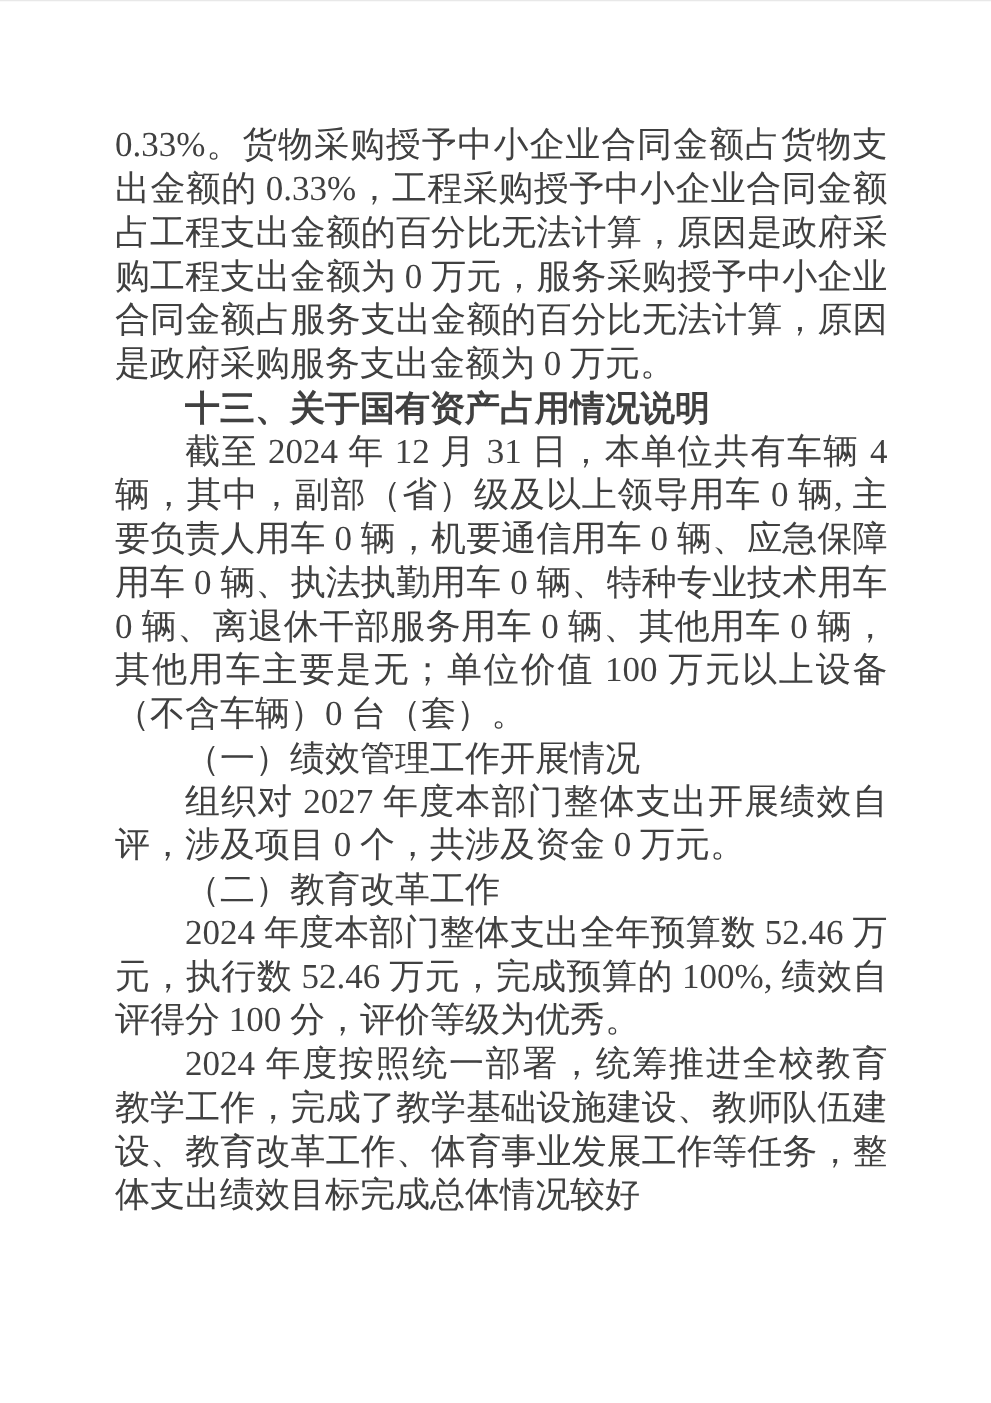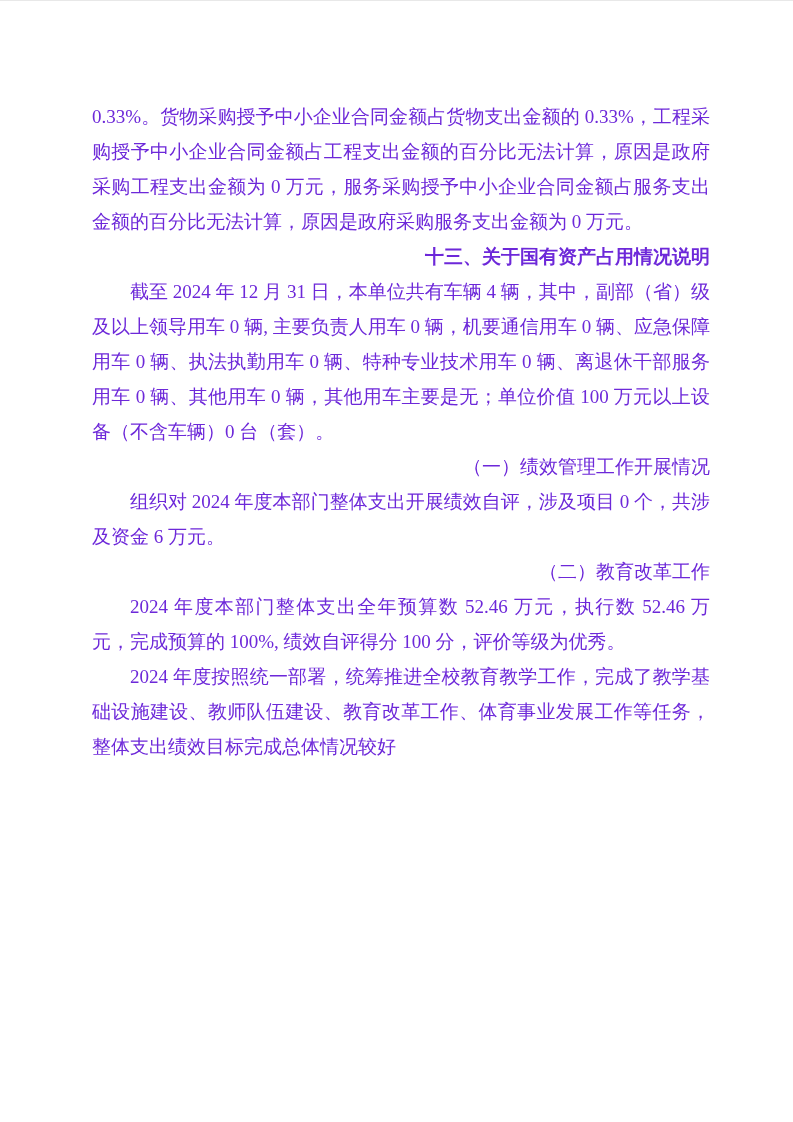--- a/index.html
+++ b/index.html
@@ -14,62 +14,62 @@
     background: #ffffff;
     box-sizing: border-box;
     padding: 98px 83px 0 92px;
     overflow: hidden;
     border-top: 1px solid #e8e8e8;
     color: #000000;
   }
   .doc p {
     margin: 0;
     padding: 0;
-    font-size: 19px;
+    font-size: 28px;
     line-height: 35px;
-    color: #6d28d9;
+    color: #404040;
   }
   .body-text {
     font-family: "Liberation Serif", "DejaVu Serif", serif;
     text-align: justify;
     text-justify: inter-character;
   }
   .indent {
     text-indent: 2em;
   }
   .no-indent {
     text-indent: 0;
   }
   .heading1 {
     font-family: "Liberation Sans", "DejaVu Sans", sans-serif;
     font-weight: bold;
     text-indent: 2em;
-    text-align: right;
+    text-align: left;
   }
   .heading2 {
     font-family: "Liberation Sans", "DejaVu Sans", sans-serif;
     font-weight: normal;
     text-indent: 2em;
-    text-align: right;
+    text-align: left;
   }
 </style>
 </head>
 <body>
 
 <div class="page doc">
   <p class="body-text no-indent">0.33%。货物采购授予中小企业合同金额占货物支出金额的 0.33%，工程采购授予中小企业合同金额占工程支出金额的百分比无法计算，原因是政府采购工程支出金额为 0 万元，服务采购授予中小企业合同金额占服务支出金额的百分比无法计算，原因是政府采购服务支出金额为 0 万元。</p>
 
   <p class="heading1">十三、关于国有资产占用情况说明</p>
 
   <p class="body-text indent">截至 2024 年 12 月 31 日，本单位共有车辆 4 辆，其中，副部（省）级及以上领导用车 0 辆, 主要负责人用车 0 辆，机要通信用车 0 辆、应急保障用车 0 辆、执法执勤用车 0 辆、特种专业技术用车 0 辆、离退休干部服务用车 0 辆、其他用车 0 辆，其他用车主要是无；单位价值 100 万元以上设备（不含车辆）0 台（套）。</p>
 
 
   <p class="heading2">（一）绩效管理工作开展情况</p>
 
-  <p class="body-text indent">组织对 2024 年度本部门整体支出开展绩效自评，涉及项目 0 个，共涉及资金 6 万元。</p>
+  <p class="body-text indent">组织对 2027 年度本部门整体支出开展绩效自评，涉及项目 0 个，共涉及资金 0 万元。</p>
 
   <p class="heading2">（二）教育改革工作</p>
 
   <p class="body-text indent">2024 年度本部门整体支出全年预算数 52.46 万元，执行数 52.46 万元，完成预算的 100%, 绩效自评得分 100 分，评价等级为优秀。</p>
 
 
   <p class="body-text indent">2024 年度按照统一部署，统筹推进全校教育教学工作，完成了教学基础设施建设、教师队伍建设、教育改革工作、体育事业发展工作等任务，整体支出绩效目标完成总体情况较好</p>
 </div>
 
 </body></html>

